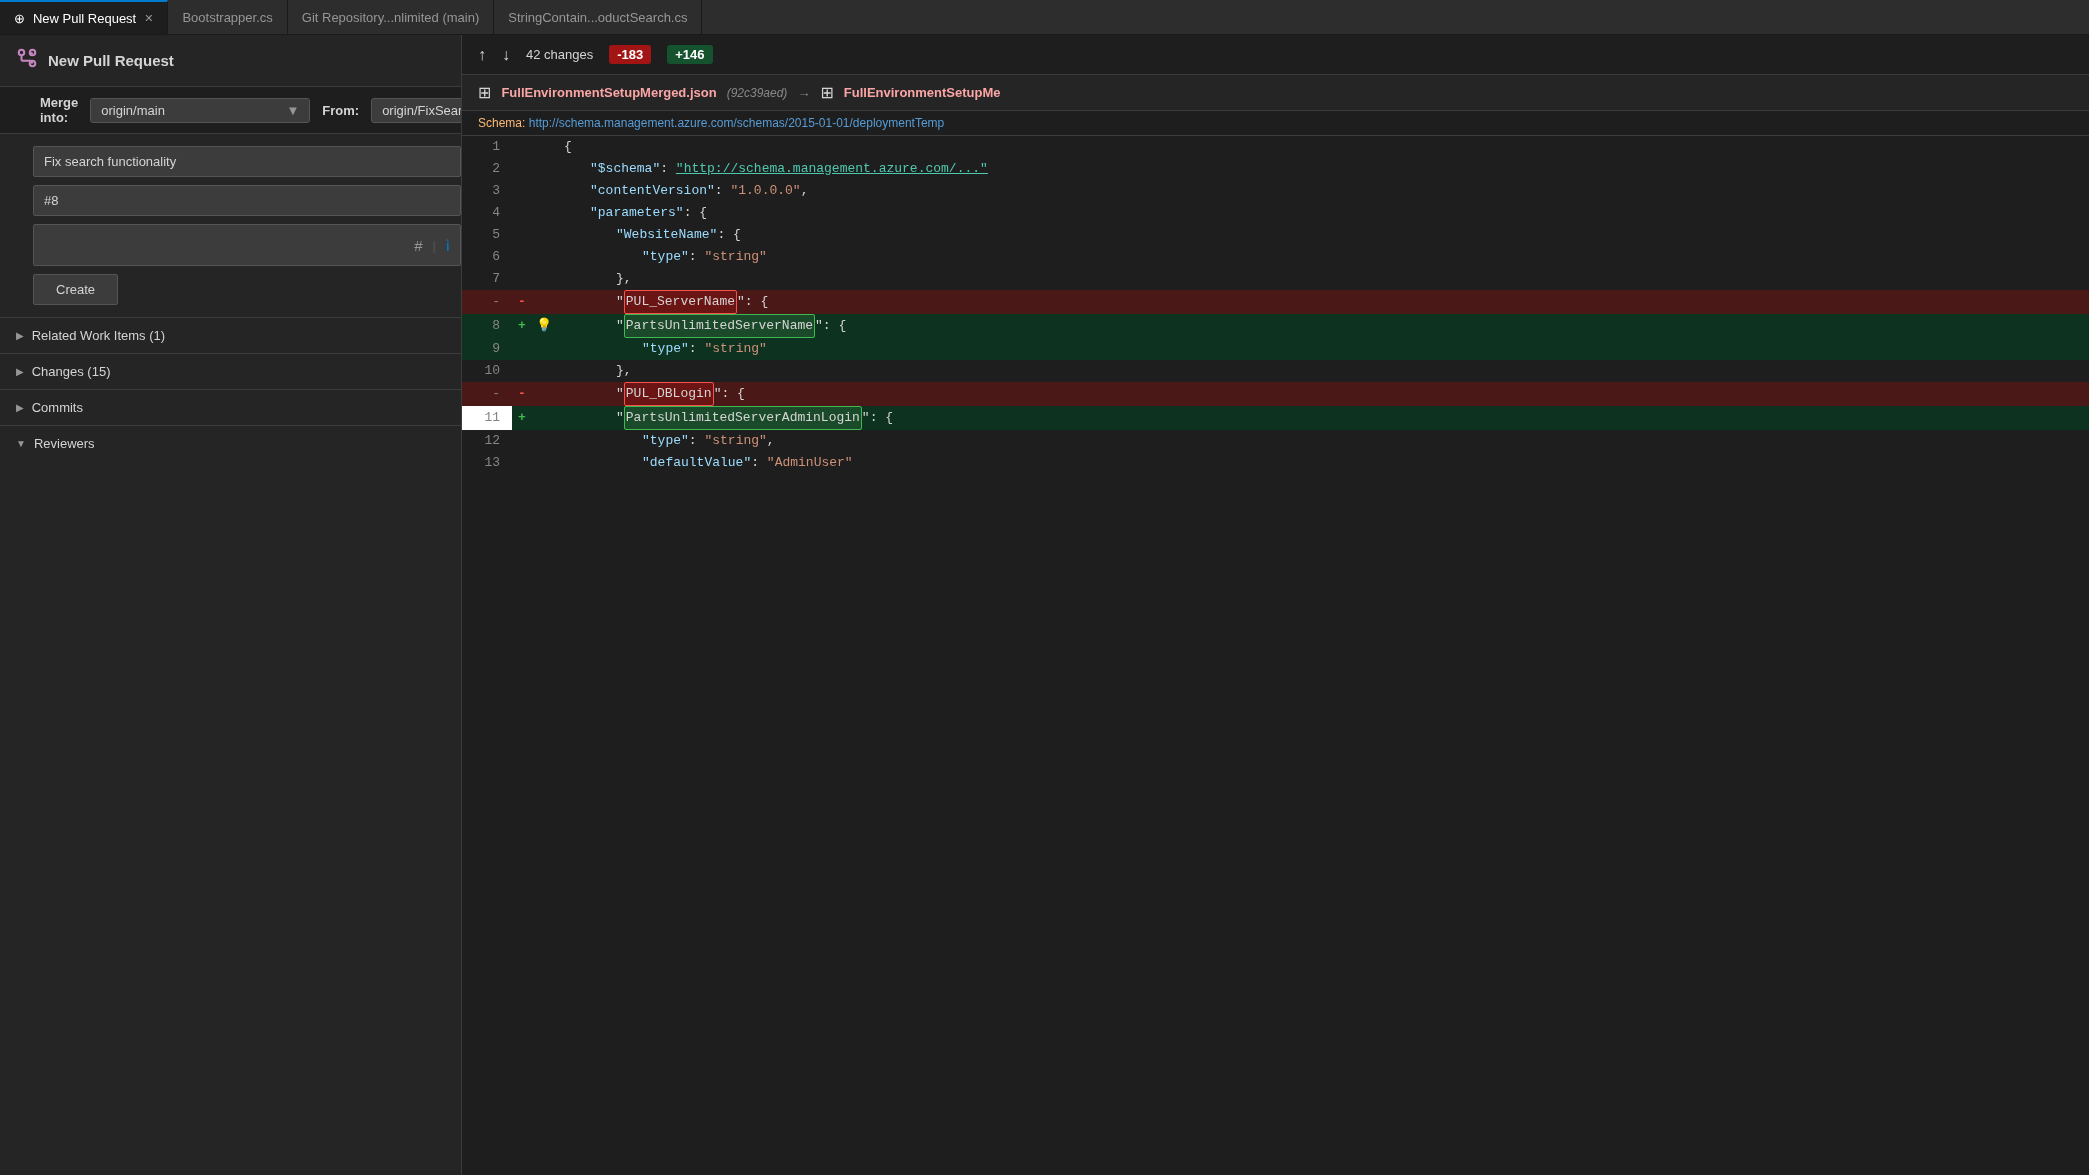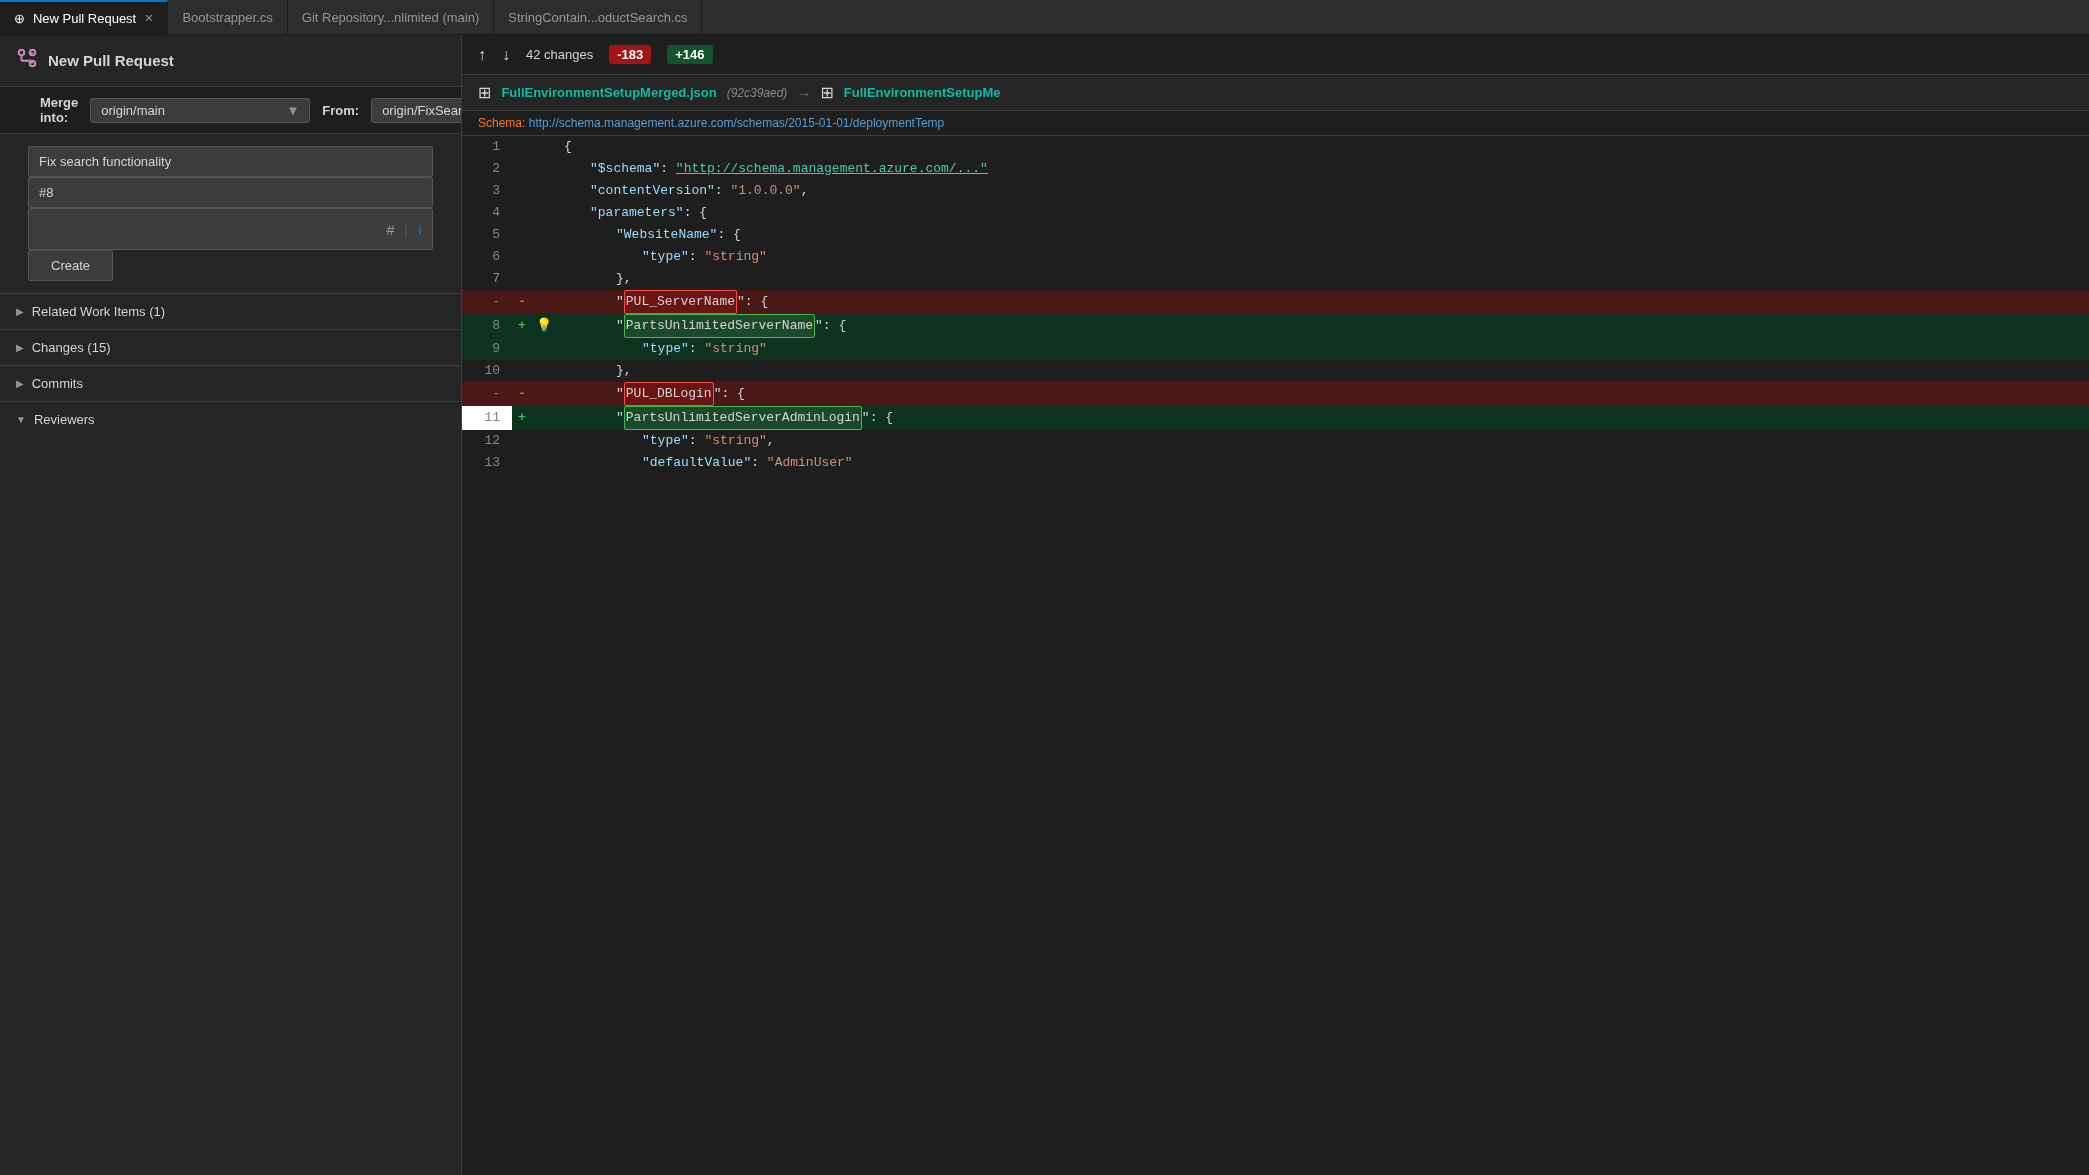--- a/index.html
+++ b/index.html
@@ -98,24 +98,25 @@
       cursor: pointer;
       min-width: 220px;
     }
     .branch-dropdown .arrow {
       margin-left: auto;
       color: #969696;
     }
 
     
     .form-section {
-      padding: 12px 28px;
+      padding: 12px 0;
       display: flex;
       flex-direction: column;
-      gap: 0;
+      gap: 8px;
+      margin-left: 33px;
     }
     .pr-title-input {
       background: #3c3c3c;
       border: 1px solid #555;
       border-radius: 2px;
       padding: 7px 10px;
       color: #d4d4d4;
       font-size: 13px;
       width: 100%;
     }
@@ -265,21 +266,21 @@
       border-bottom: 1px solid #3c3c3c;
       background: #252526;
     }
     .file-icon {
       color: #d4d4d4;
       font-size: 14px;
     }
     .file-name {
       font-size: 13px;
       font-weight: 700;
-      color: #14b8a6;
+      color: #fca5a5;
     }
     .file-hash {
       font-size: 12px;
       color: #888;
       font-style: italic;
     }
     .file-arrow {
       color: #888;
       font-size: 13px;
     }
@@ -288,21 +289,21 @@
     .schema-line {
       padding: 5px 16px;
       border-bottom: 1px solid #3c3c3c;
       font-size: 12px;
       color: #888;
       background: #1e1e1e;
       white-space: nowrap;
       overflow: hidden;
     }
     .schema-line span.schema-label {
-      color: #f97316;
+      color: #fdba74;
     }
     .schema-line a {
       color: #569cd6;
       text-decoration: none;
     }
 
     
     .code-view {
       flex: 1;
       overflow: auto;

